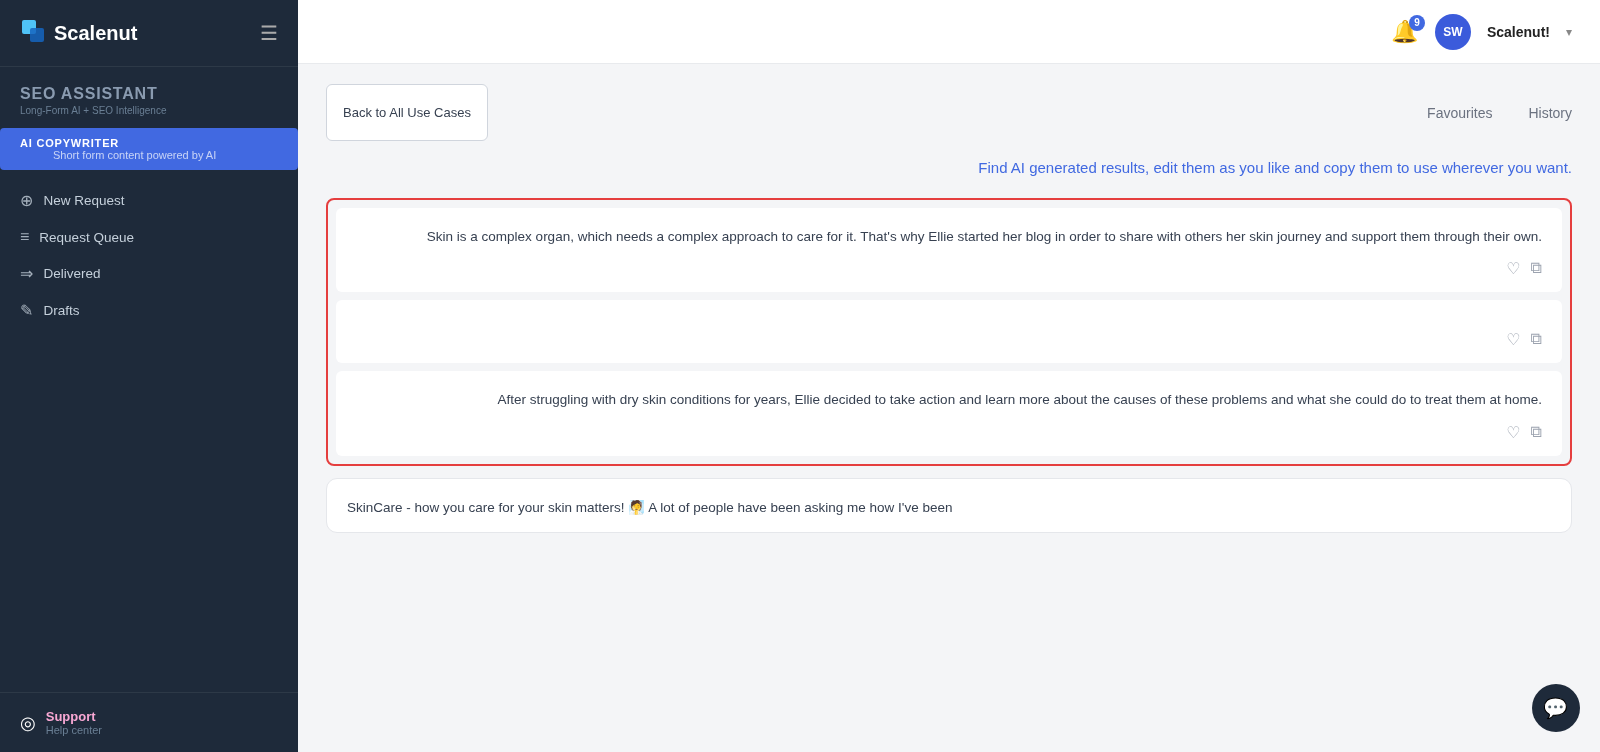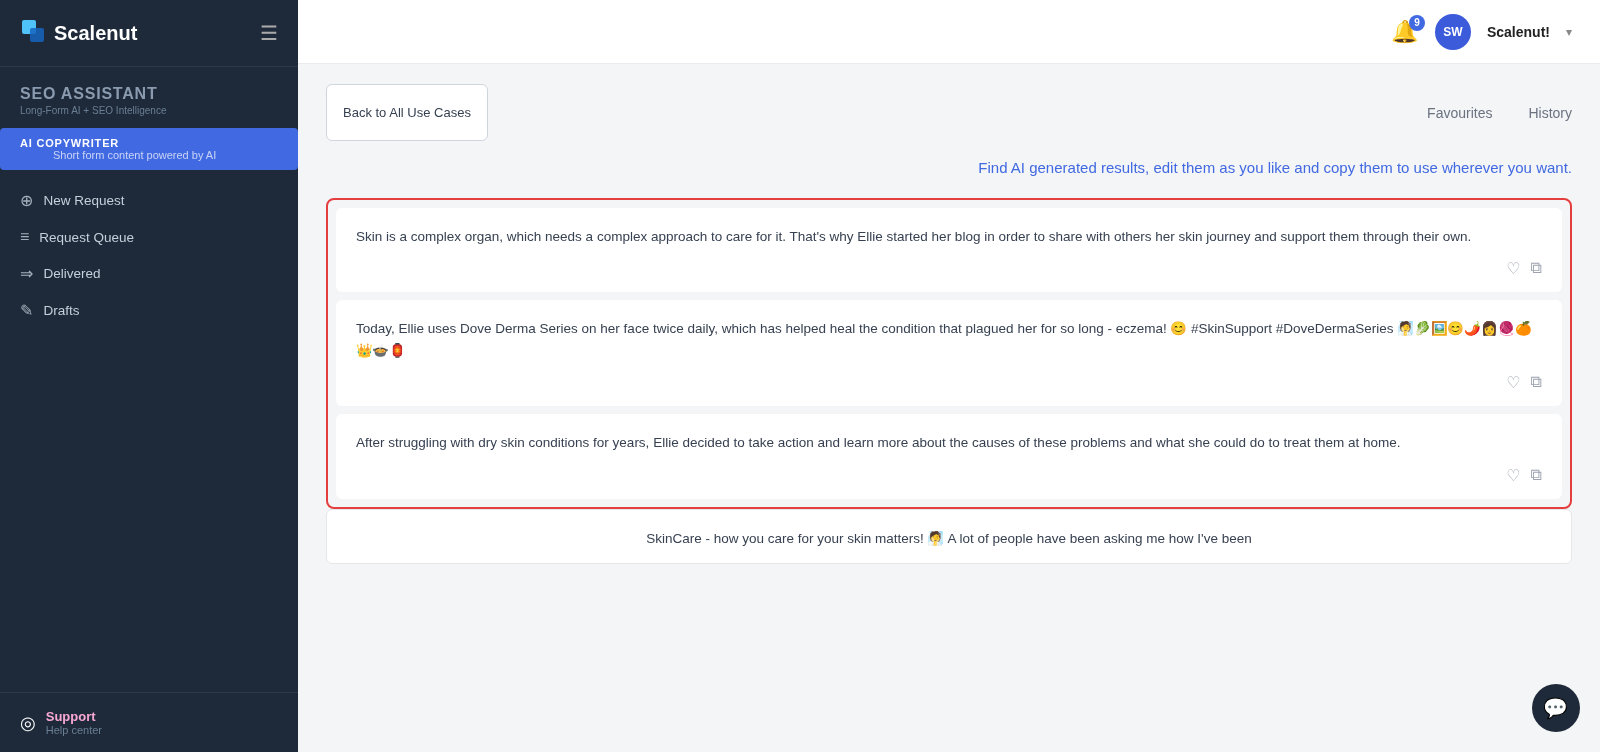--- a/index.html
+++ b/index.html
@@ -189,20 +189,22 @@
     }
 
     
     .cards-area {
       border: 2px solid #e53e3e;
       border-radius: 8px;
       padding: 4px;
       display: flex;
       flex-direction: column;
       gap: 0;
+      margin-bottom: 12px;
+      text-align: right;
     }
 
     .card {
       background: #fff;
       border-radius: 6px;
       padding: 18px 20px 14px;
       margin: 4px;
       position: relative;
     }
     .card-text {
@@ -218,25 +220,24 @@
     }
     .card-action-icon {
       font-size: 16px;
       color: #9ca3af;
       cursor: pointer;
     }
 
     
     .card-plain {
       background: #fff;
-      border-radius: 6px;
+      border-radius: 11px;
       border: 1px solid #e5e7eb;
       padding: 18px 20px 14px;
       margin-bottom: 8px;
-      text-align: center;
     }
 
     
     .chat-bubble {
       position: fixed;
       bottom: 20px;
       right: 20px;
       width: 48px;
       height: 48px;
       background: #1e2a3a;
@@ -336,21 +337,20 @@
     <div class="cards-area">
       <div class="card">
         <p class="card-text">Skin is a complex organ, which needs a complex approach to care for it. That's why Ellie started her blog in order to share with others her skin journey and support them through their own.</p>
         <div class="card-actions">
           <span class="card-action-icon">♡</span>
           <span class="card-action-icon">⧉</span>
         </div>
       </div>
 
       <div class="card">
-        <p class="card-text">Today, Ellie uses Dove Derma Series on her face twice daily, which has helped heal the condition that plagued her for so long - eczema! 😊 #SkinSupport #DoveDermaSeries 🧖🥬🖼️😊🌶️👩🧶🍊👑🍲🏮</p>
         <div class="card-actions">
           <span class="card-action-icon">♡</span>
           <span class="card-action-icon">⧉</span>
         </div>
       </div>
 
       <div class="card">
         <p class="card-text">After struggling with dry skin conditions for years, Ellie decided to take action and learn more about the causes of these problems and what she could do to treat them at home.</p>
         <div class="card-actions">
           <span class="card-action-icon">♡</span>

